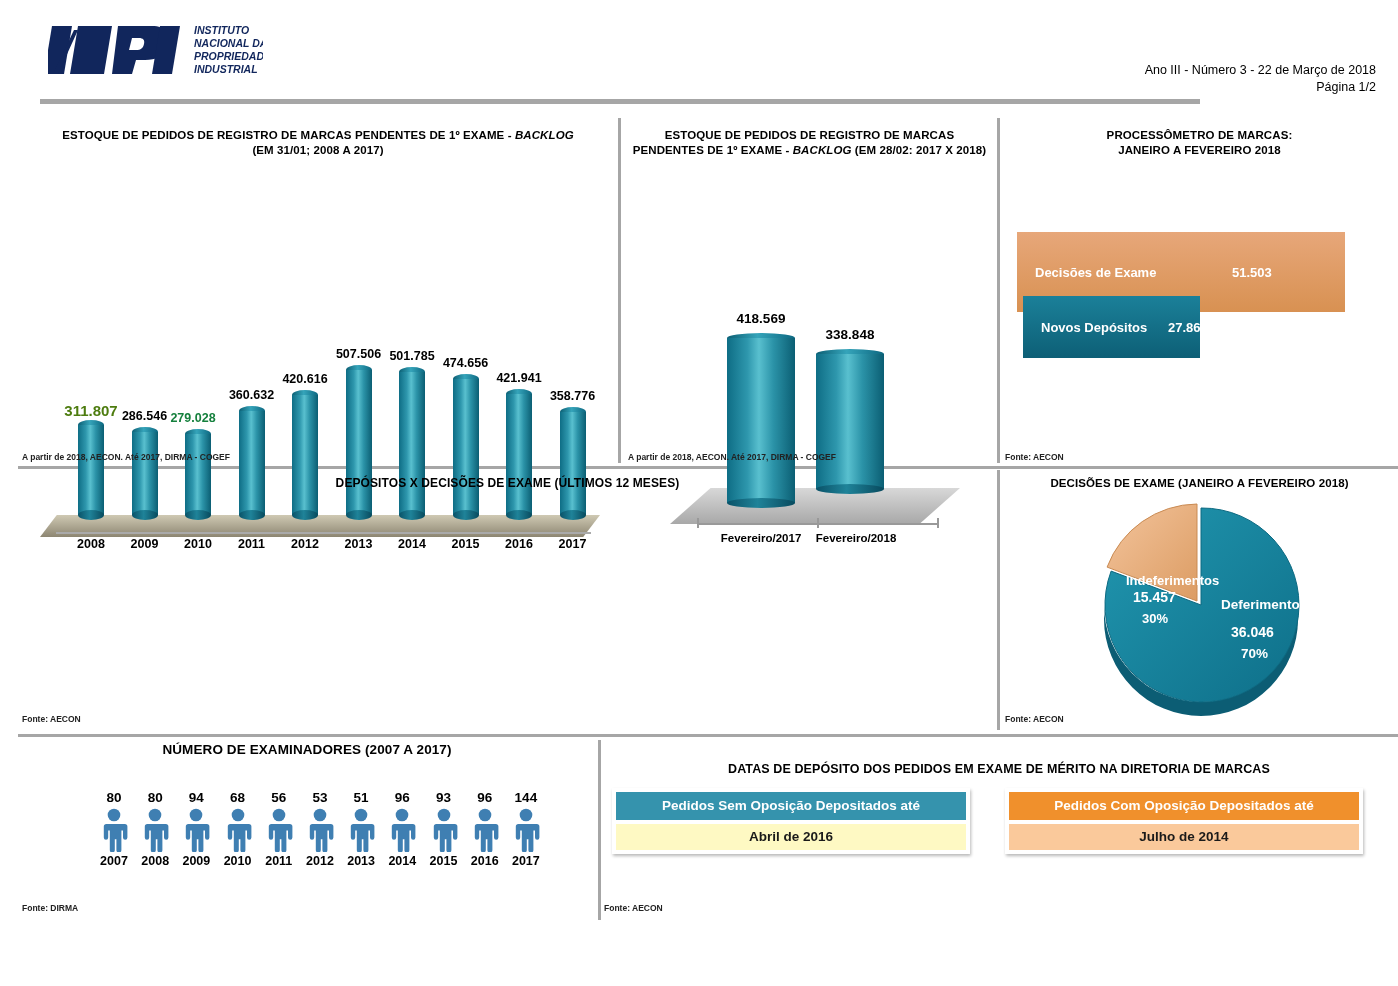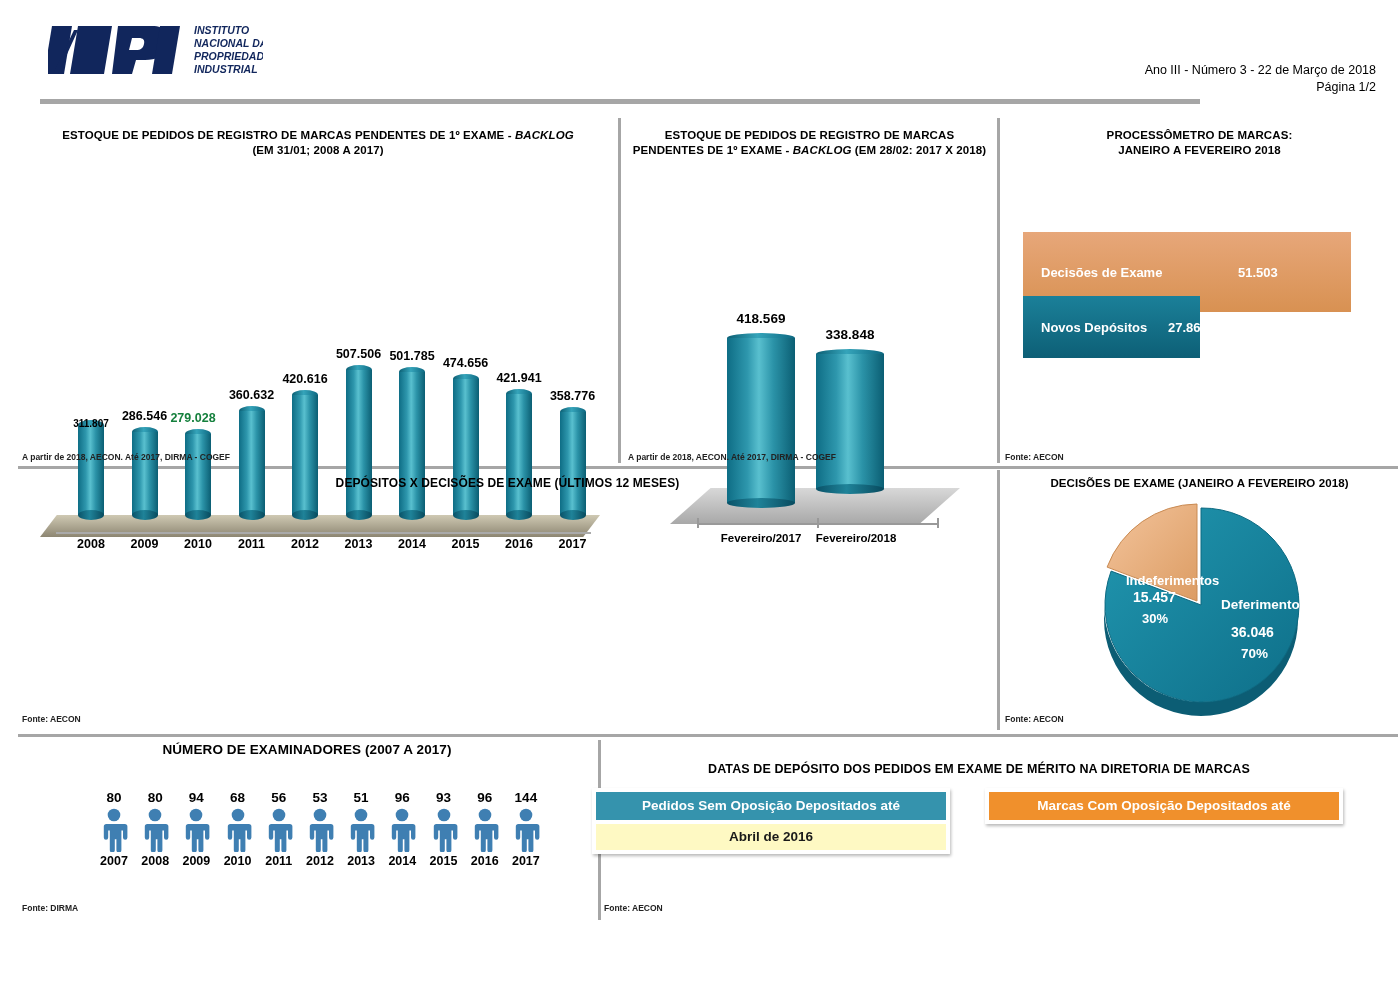--- a/index.html
+++ b/index.html
@@ -87,21 +87,21 @@
 
   
   #p6{left:18px;top:740px;width:578px;height:180px;}
   .pgrid{position:absolute;left:95px;top:790px;width:450px;display:flex;justify-content:space-between;}
   .pcell{width:38px;text-align:center;}
   .pnum{font-size:13.5px;font-weight:bold;margin-bottom:3px;}
   .pyear{font-size:12.5px;font-weight:bold;margin-top:2px;}
   .person{display:block;margin:0 auto;}
 
   
-  #p7{left:580px;top:740px;width:798px;height:180px;}
+  #p7{left:600px;top:740px;width:798px;height:180px;}
   .datecard{position:absolute;background:#fff;box-shadow:1px 2px 3px rgba(0,0,0,.28);}
   .dchead{color:#fff;font-weight:bold;font-size:13.5px;text-align:center;line-height:28px;}
   .dcbody{font-weight:bold;font-size:13.5px;text-align:center;line-height:26px;color:#1a1a1a;}
 
   .footer{position:absolute;right:22px;top:928px;font-size:10.5px;}
 </style>
 </head>
 <body>
 
 <div class="page">
@@ -146,21 +146,21 @@
     <div class="floor"></div>
     <div class="axis"></div>
     <div id="chart1-bars"></div>
   <div class="cylwrap" style="left: 60px; top: 302px; width: 26px; height: 100px;">
         <div class="cyl">
           <div class="top"></div>
           <div class="body"></div>
           <div class="bot"></div>
         </div>
       </div>
-      <div class="blabel" style="left: 38px; top: 300px; width: 70px; font-size: 10px; color: #000000;">311.807</div>
+      <div class="blabel" style="left: 38px; top: 284px; width: 70px; font-size: 15px; color: #4d7c0f;">311.807</div>
       <div class="xlab" style="left: 43px; width: 60px;">2008</div>
       <div class="cylwrap" style="left: 113.5px; top: 309px; width: 26px; height: 93px;">
         <div class="cyl">
           <div class="top"></div>
           <div class="body"></div>
           <div class="bot"></div>
         </div>
       </div>
       <div class="blabel" style="left: 91.5px; top: 291px; width: 70px; font-size: 12.5px; color: rgb(0, 0, 0);">286.546</div>
       <div class="xlab" style="left: 96.5px; width: 60px;">2009</div>
@@ -270,21 +270,21 @@
       <div class="xlab" style="left: 174px;">Fevereiro/2018</div>
     </div>
   <div class="src" style="left:628px;top:452px;">A partir de 2018, AECON. Até 2017, DIRMA - COGEF</div>
 
   <div class="panel" id="p3">
     <div class="ptitle" style="position:absolute;left:0;top:10px;width:397px;">
       <span>PROCESSÔMETRO DE MARCAS:</span><br>
       <span>JANEIRO A FEVEREIRO 2018</span>
     </div>
     <div id="proc-bars">
-        <div class="pbar" style="left: 22px; top: 114px; width: 328px; height: 80px; background: linear-gradient(rgb(231, 167, 122), rgb(216, 145, 82));">
+        <div class="pbar" style="left: 16px; top: 114px; width: 328px; height: 80px; background: linear-gradient(rgb(231, 167, 122), rgb(216, 145, 82));">
           <span class="nm">Decisões de Exame</span>
           <span class="vl" style="left: 215px;">51.503</span>
         </div>
         <div class="pbar" style="left: 22px; top: 178px; width: 177px; height: 62px; background: linear-gradient(rgb(27, 128, 153), rgb(13, 95, 118)); align-items: center;">
           <span class="nm">Novos Depósitos</span>
           <span class="vl" style="left: 145px;">27.864</span>
         </div>
       </div>
   </div>
   <div class="src" style="left:1005px;top:452px;">Fonte: AECON</div>
@@ -425,18 +425,19 @@
 
   <div class="panel" id="p7">
     <div class="ptitle" style="position:absolute;left:0;top:22px;width:798px;font-size:12.5px;">DATAS DE DEPÓSITO DOS PEDIDOS EM EXAME DE MÉRITO NA DIRETORIA DE MARCAS</div>
 
     <div class="datecard" style="left:12px;top:48px;width:350px;padding:4px;">
       <div class="dchead" style="background:#3593ad;">Pedidos Sem Oposição Depositados até</div>
       <div class="dcbody" style="background:#fef9c3;margin-top:4px;">Abril de 2016</div>
     </div>
 
     <div class="datecard" style="left:405px;top:48px;width:350px;padding:4px;">
-      <div class="dchead" style="background:#f0902c;">Marcas Com Oposição Depositados até</div>
+      <div class="dchead" style="background:#f0902c;">Pedidos Com Oposição Depositados até</div>
+      <div class="dcbody" style="background:#fac99b;margin-top:4px;">Julho de 2014</div>
     </div>
   </div>
   <div class="src" style="left:604px;top:903px;">Fonte: AECON</div>
 
 </div>
 
 </body></html>

